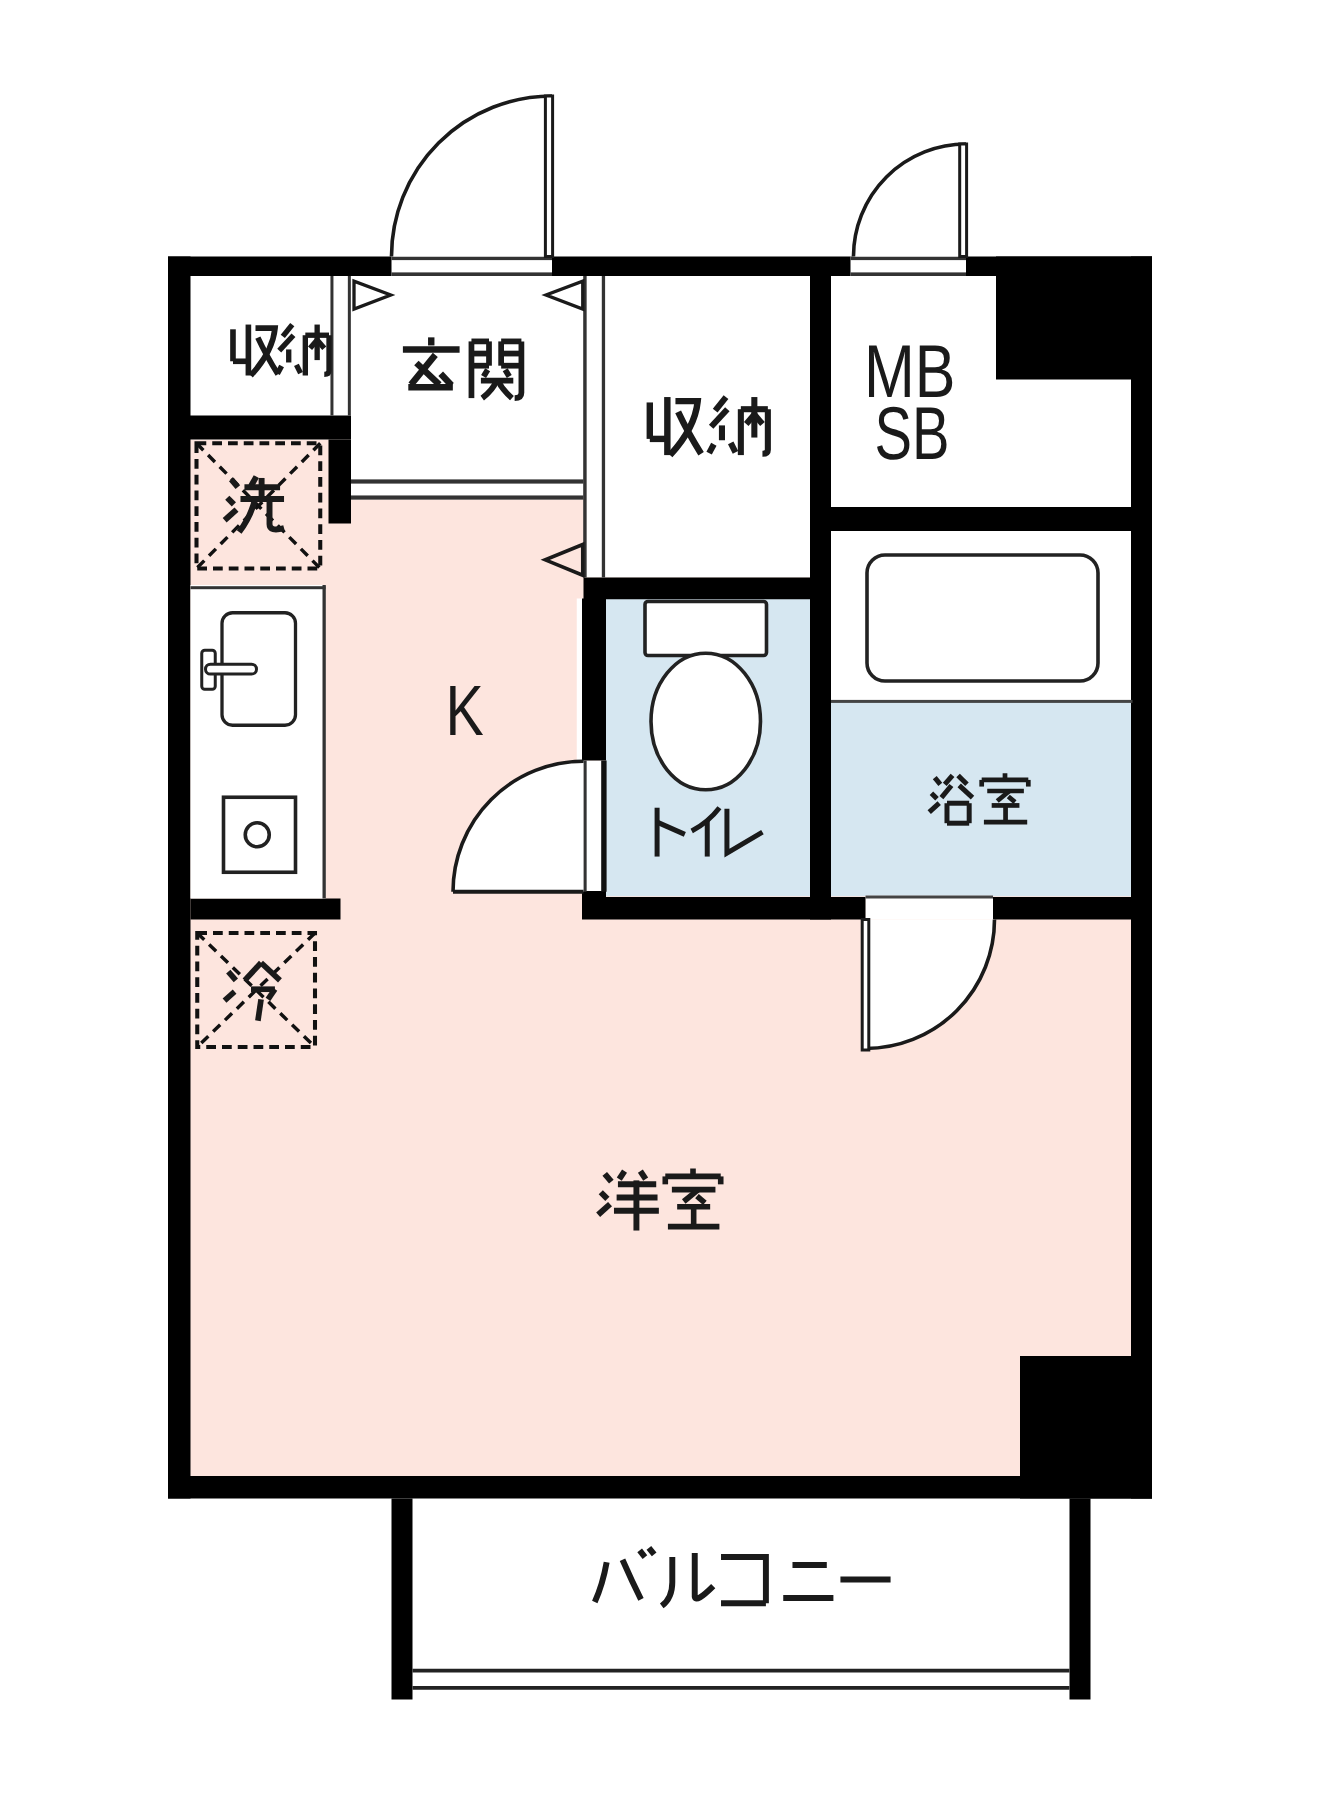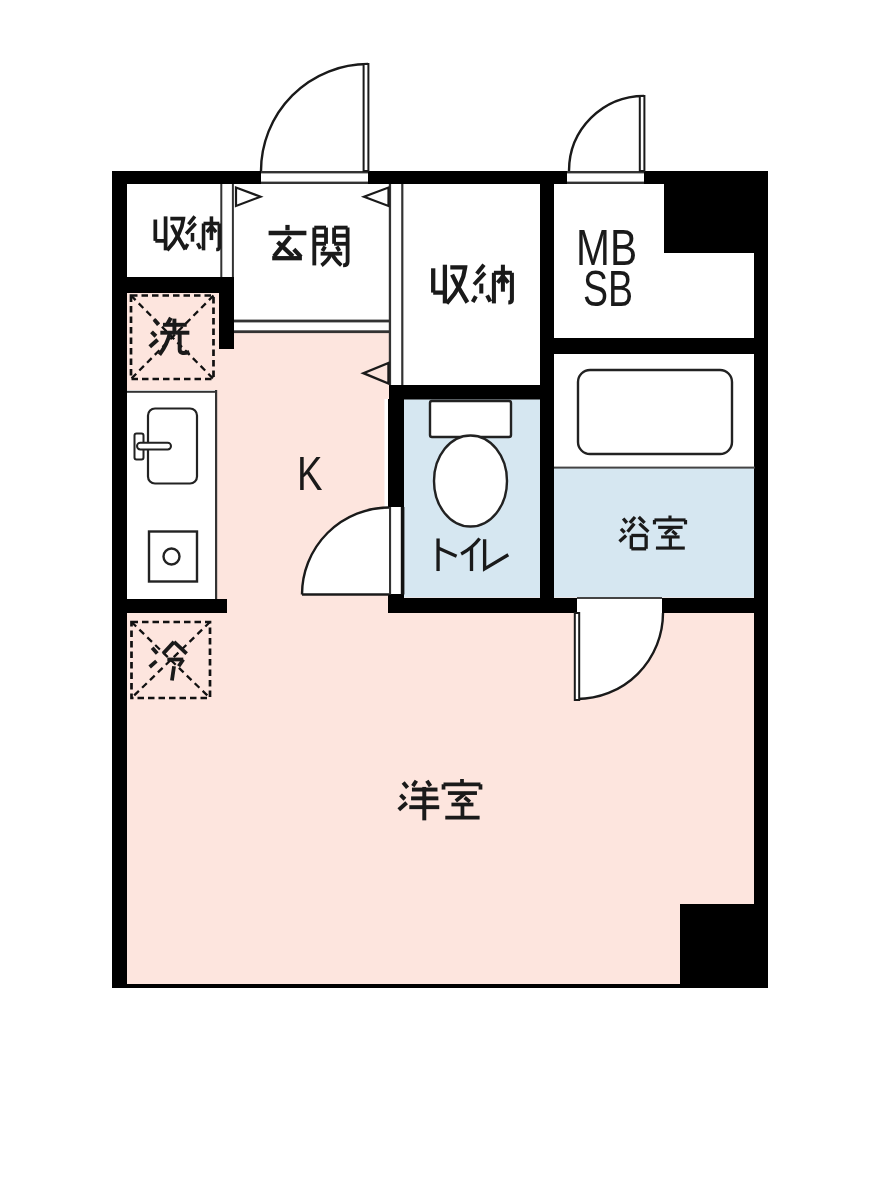--- a/index.html
+++ b/index.html
@@ -1,16 +1,16 @@
 <!DOCTYPE html>
 <html><head>
 <meta charset="utf-8">
 <style>
   html,body{margin:0;padding:0;background:#ffffff;}
-  .page{position:relative;width:880px;height:988px;background:#a21caf;overflow:hidden;}
+  .page{position:relative;width:880px;height:1200px;background:#a21caf;overflow:hidden;}
   svg{display:block;}
   text{font-family:"Liberation Sans", sans-serif;fill:#1a1a1a;}
 </style>
 </head>
 <body>
 <div class="page">
 <svg width="880" height="1200" viewBox="0 0 880 1200">
 <defs>
 
 <g id="gSHU" stroke="#1a1a1a" stroke-width="9.5" fill="none">

